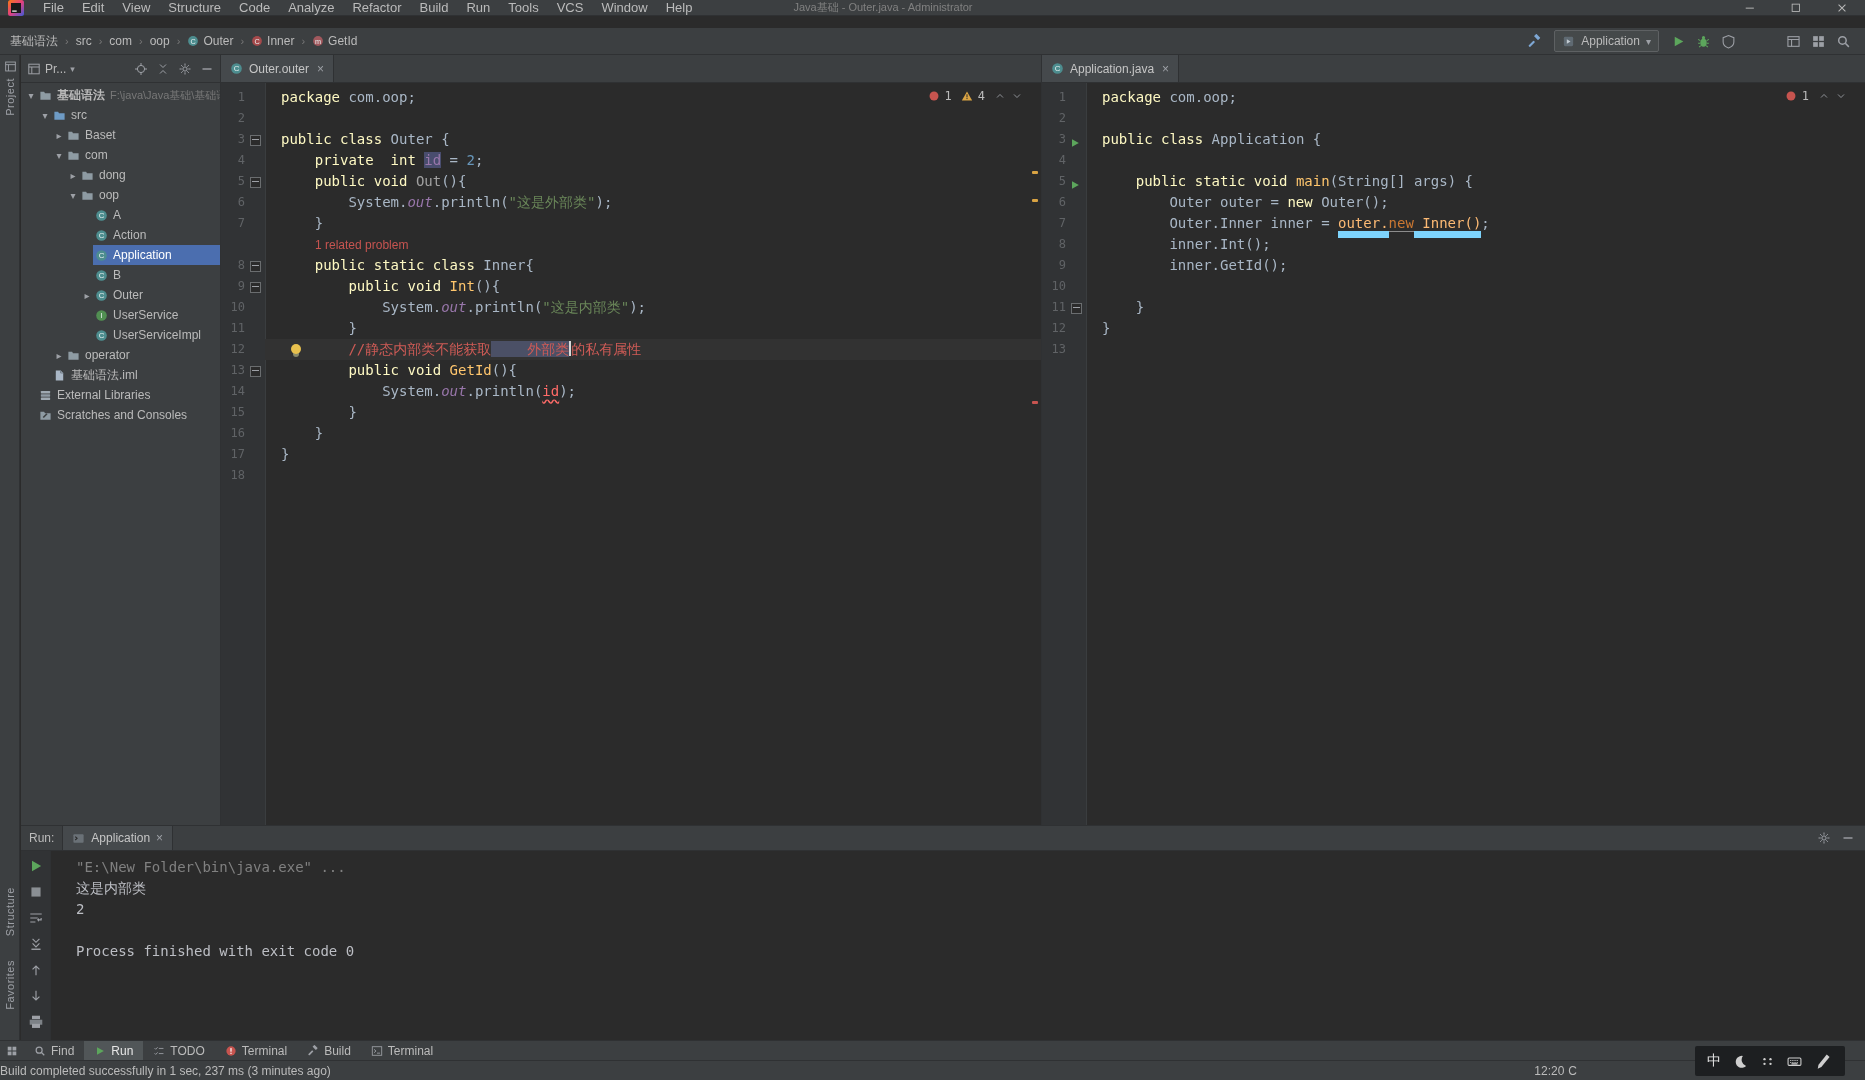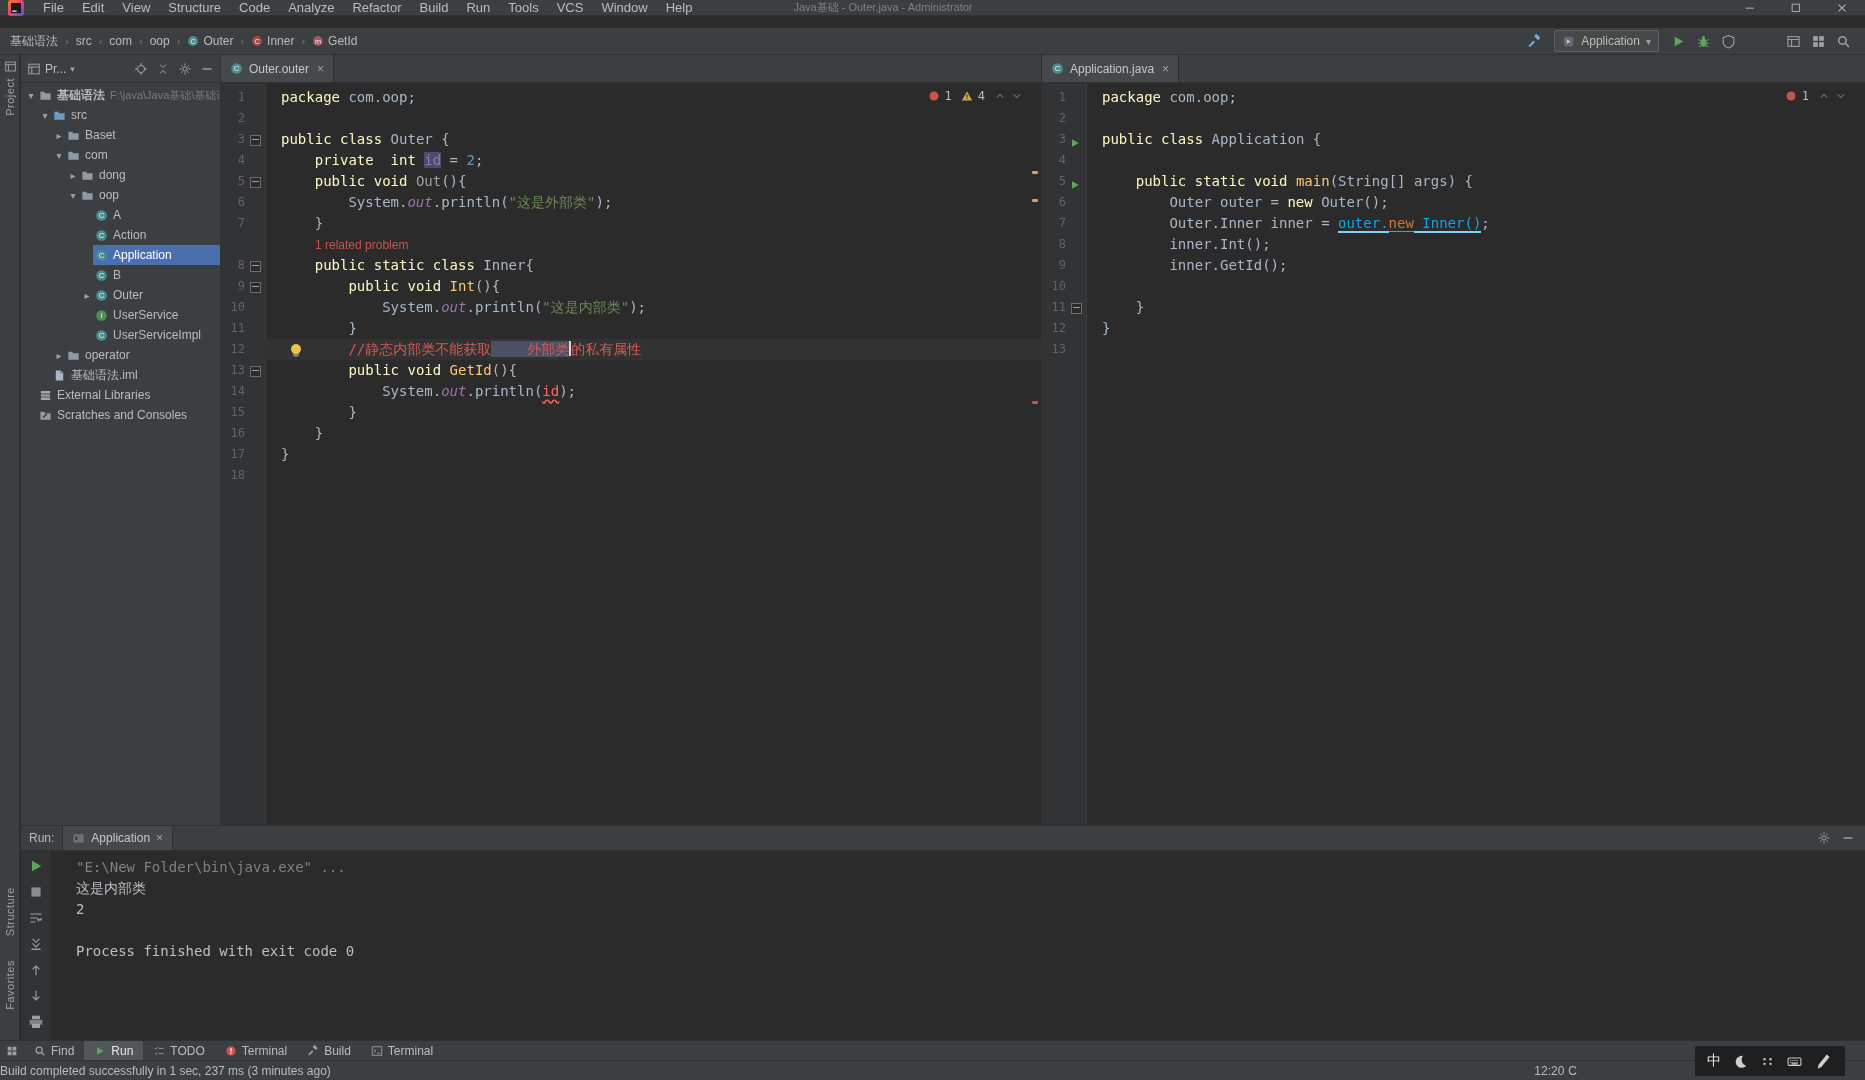--- a/index.html
+++ b/index.html
@@ -80,21 +80,21 @@
   .tk-pl{color:#a9b7c6;}
   .tk-str{color:#6a8759;}
   .tk-num{color:#6897bb;}
   .tk-fldi{color:#9876aa;font-style:italic;}
   .tk-fldhl{color:#9876aa;background:#494d6e;}
   .tk-mth{color:#ffc66d;}
   .tk-gray{color:#a1a1a1;}
   .tk-cmt{color:#cf5b56;}
   .tk-cmtsel{color:#cf5b56;background:#4b5066;padding-left:36px;}
   .tk-err{color:#ff6b68;text-decoration:underline wavy #ff6b68;text-underline-offset:3px;}
-  .tk-und{color:#0ea5e9;border-bottom:2px solid #7dd3fc;}
+  .tk-und{color:#fdba74;border-bottom:7px solid #7dd3fc;}
   .tk-kwund{color:#cc7832;border-bottom:1px solid #8c8c8c;}
   .tk-caret{display:inline-block;width:2px;height:15px;background:#d8d8d8;vertical-align:-2px;}
   .inspections{position:absolute;top:5px;right:14px;display:flex;align-items:center;gap:5px;font-size:12px;color:#bbbbbb;background:#2b2b2b;padding:1px 4px;}
   .inspections .ic{width:12px;height:12px;}
   .insp-count{margin-right:4px;}
   .stripe-mark{position:absolute;right:3px;width:6px;height:3px;border-radius:1px;}
 
   
   .run-panel{position:absolute;left:21px;top:825px;right:0;height:215px;background:#2b2b2b;border-top:1px solid #2f3133;display:flex;flex-direction:column;box-sizing:border-box;}
   .run-header{height:25px;flex:none;background:#3c3f41;border-bottom:1px solid #2f3133;display:flex;align-items:stretch;box-sizing:border-box;font-size:12px;}

